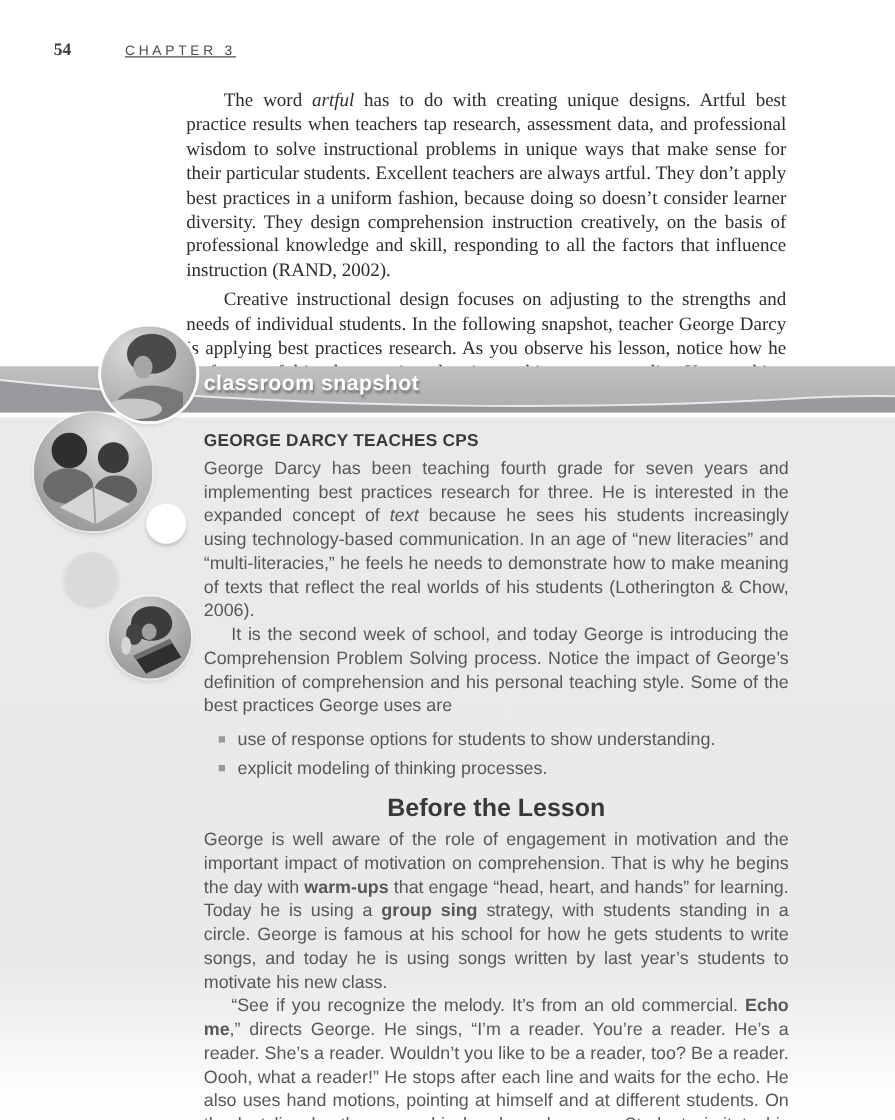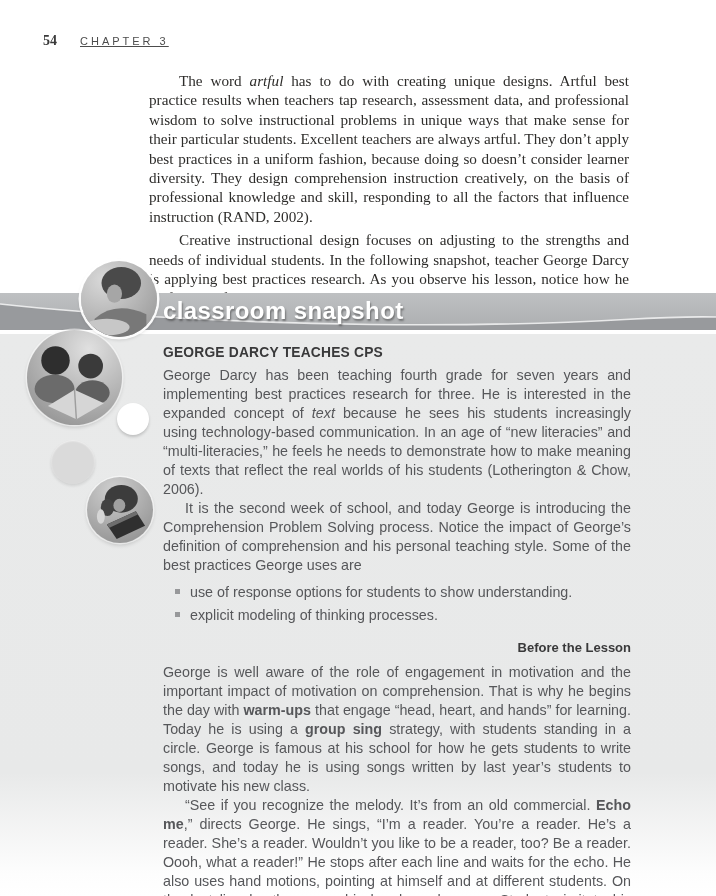--- a/index.html
+++ b/index.html
@@ -1,59 +1,59 @@
 <!DOCTYPE html>
 <html style="--page_bg: #ffffff; --panel_bg: #e9eaea; --banner_light: #bec0c2; --banner_dark: #989a9d; --banner_title_color: #ffffff; --intro_text: #2e2d2b; --snapshot_text: #56575a; --heading_text: #39393a; --bullet_color: #97989a;"><head>
 <meta charset="utf-8">
 <style>
   html,body{margin:0;padding:0;background:#fff;}
   .page{
     position:relative;width:716px;height:896px;background:var(--page_bg,#ffffff);
     overflow:hidden;font-family:"Liberation Sans",sans-serif;
   }
   
-  .running-head{position:absolute;left:43px;top:33px;display:flex;align-items:baseline;}
+  .running-head{position:absolute;left:43px;top:33px;display:flex;align-items:baseline;gap:20px;}
   .pagenum{font-family:"Liberation Serif",serif;font-size:14px;font-weight:600;color:#3a3a3a;}
   .chapter{margin-left:23px;font-size:11px;letter-spacing:3px;color:#4c4c4c;text-decoration:underline;}
   
   .intro{
     position:absolute;left:145px;top:67px;width:488px;
     font-family:"Liberation Serif",serif;font-size:15.2px;line-height:19.4px;
     color:var(--intro_text,#2e2d2b);text-align:justify;
   }
   .intro p{margin:4px;}
   .ind{text-indent:30px;}
   
   .banner{
     position:absolute;left:0;top:293px;width:716px;height:37px;
     background:linear-gradient(var(--banner_light,#bec0c2),#acaeb0);
   }
   .banner svg{position:absolute;left:0;top:0;width:716px;height:37px;display:block;}
   .banner-title{
     position:absolute;left:163px;top:4px;z-index:3;
-    font-size:24px;font-weight:bold;letter-spacing:.4px;
+    font-size:17px;font-weight:bold;letter-spacing:.4px;
     color:var(--banner_title_color,#ffffff);
     text-shadow:1px 2px 2px rgba(45,45,45,.5);
   }
   
   .graybox{
     position:absolute;left:0;top:334px;width:716px;height:562px;
     background:linear-gradient(to bottom,var(--panel_bg,#e9eaea) 0%,#e8e9e9 78%,#fdfdfd 96%,#ffffff 100%);
   }
   .snap-content{
     position:absolute;left:163px;top:11px;width:468px;
     font-size:14.3px;line-height:19px;color:var(--snapshot_text,#56575a);text-align:justify;
   }
   .snap-content h3{
     margin:0 0 5px 0;font-size:13.8px;line-height:16px;letter-spacing:.2px;
     color:var(--heading_text,#39393a);text-align:left;
   }
   .snap-content h4{
-    margin:15px 0 7px 0;font-size:13px;line-height:17px;
-    color:var(--heading_text,#39393a);text-align:right;
+    margin:15px 0 7px 0;font-size:20px;line-height:17px;
+    color:var(--heading_text,#39393a);text-align:center;
   }
   .snap-content p{margin:0;}
   .snap-content .ind{text-indent:22px;}
   ul.bullets{list-style:none;margin:8px 0 0 0;padding:0;text-align:left;}
   ul.bullets li{position:relative;padding-left:27px;margin:0 0 4px 0;line-height:18.5px;}
   ul.bullets li::before{
     content:"";position:absolute;left:12px;top:6px;width:5px;height:5px;
     background:var(--bullet_color,#97989a);
   }
   

